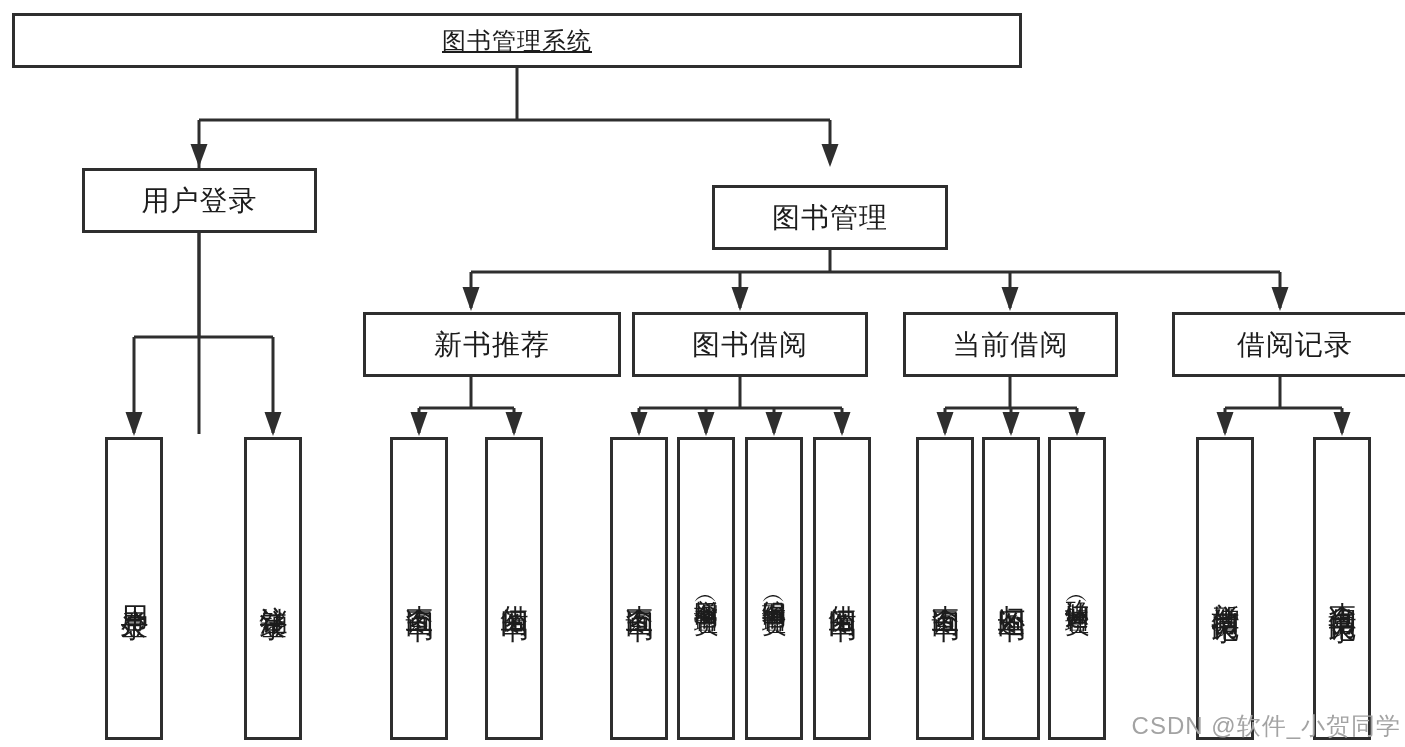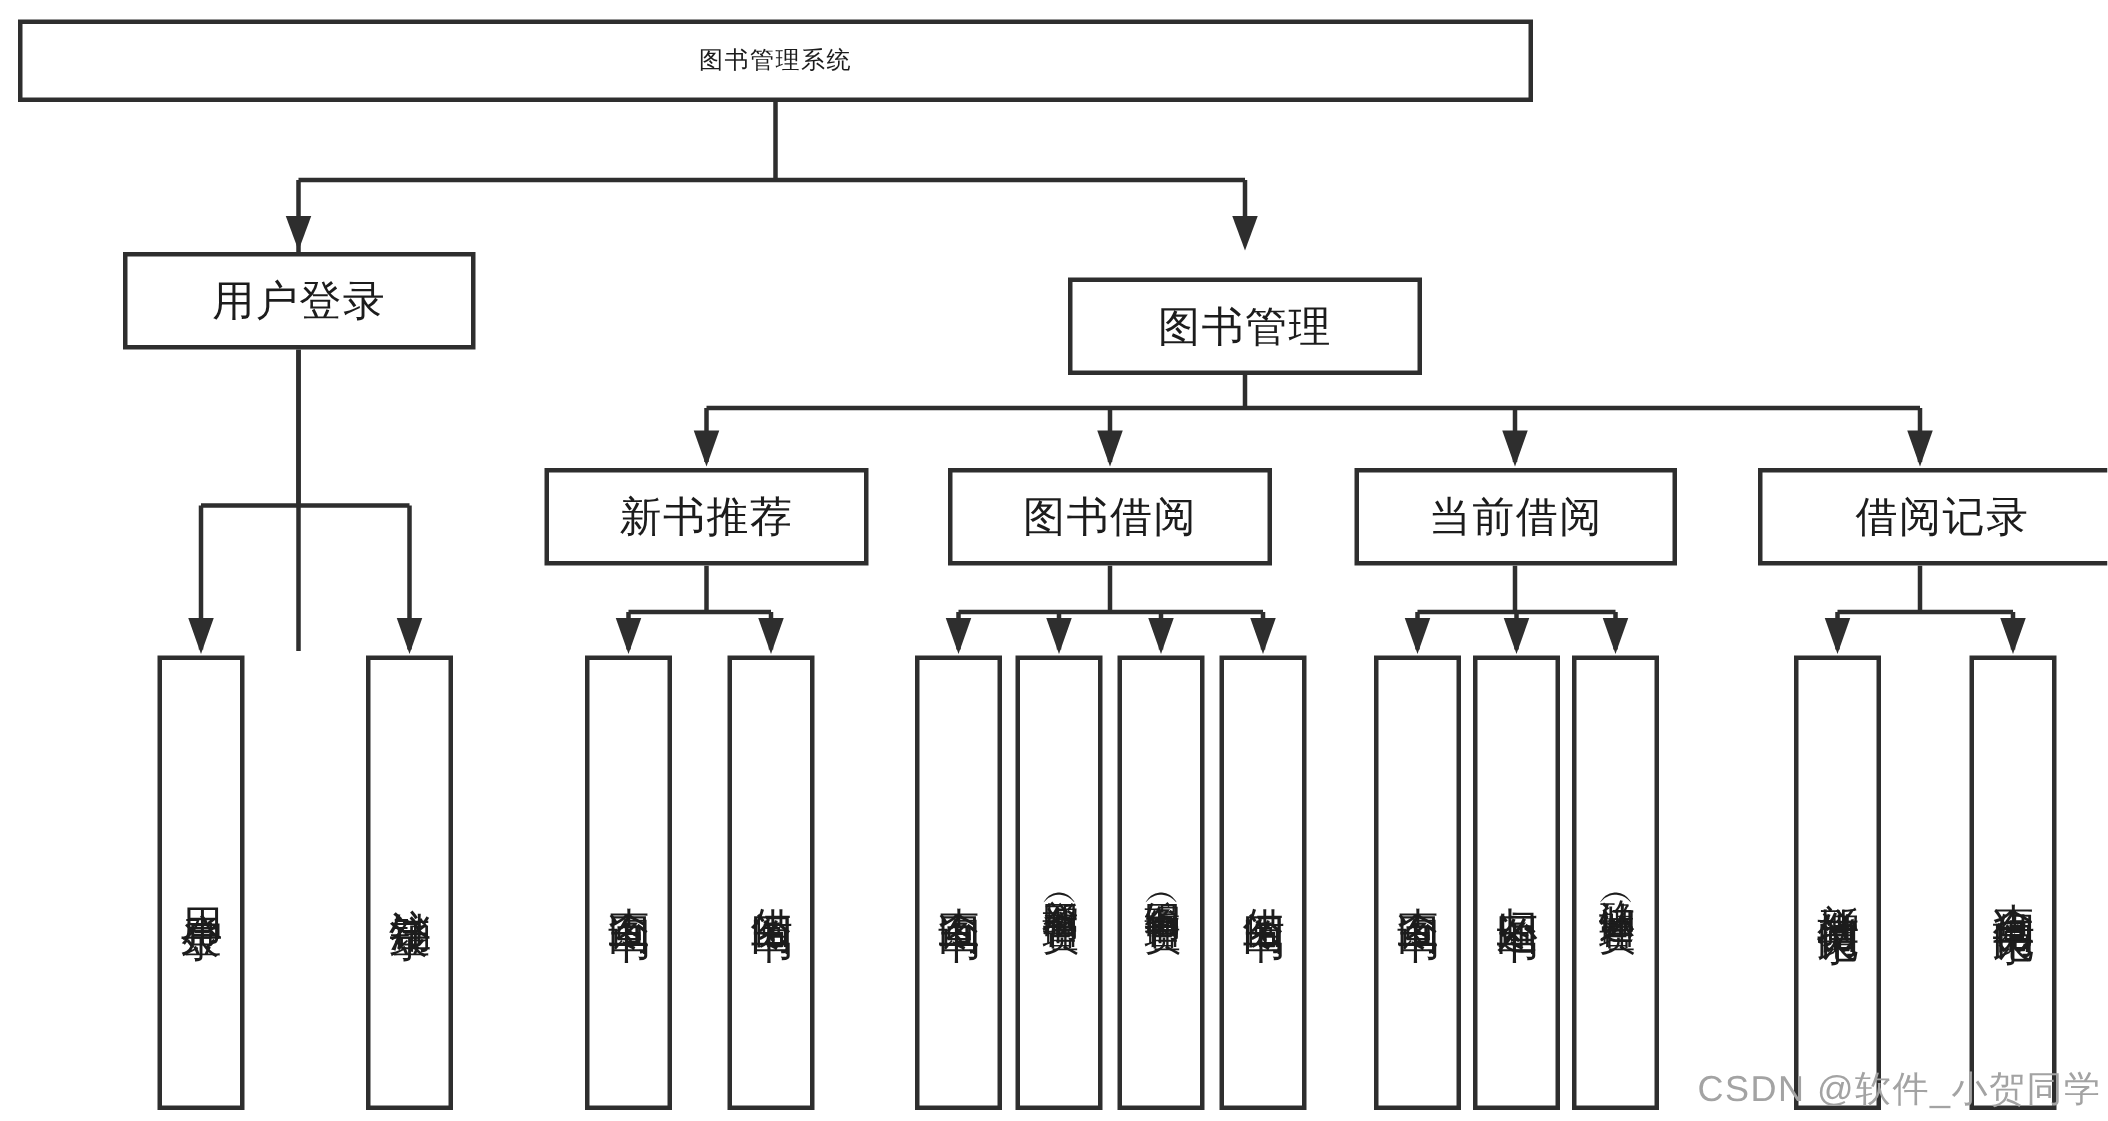--- a/index.html
+++ b/index.html
@@ -30,21 +30,21 @@
   .box {
     position:absolute;
     background:var(--box-fill,#ffffff);
     border:3px solid var(--box-border,#2e2e2e);
     display:flex;
     align-items:center;
     justify-content:center;
     text-align:center;
   }
   .root-box { left:12px; top:13px; width:1010px; height:55px; }
-  .root-box .h-label { font-size:16px; }
+  .root-box .h-label { font-size:24px;text-decoration:underline; }
   .branch { height:65px; }
   .h-label {
     font-size:28px;
     letter-spacing:1px;
     color:var(--text,#1c1c1c);
     white-space:nowrap;
   }
   .leaf { top:437px; width:58px; height:303px; }
   .v-label {
     display:block;
@@ -118,24 +118,24 @@
     <span class="h-label">图书管理系统</span>
   </div>
 
   <div class="box branch" style="left:82px; top:168px; width:235px;">
     <span class="h-label">用户登录</span>
   </div>
   <div class="box branch" style="left:712px; top:185px; width:236px;">
     <span class="h-label">图书管理</span>
   </div>
 
-  <div class="box branch" style="left:363px; top:312px; width:216px;">
+  <div class="box branch" style="left:363px; top:312px; width:258px;">
     <span class="h-label">新书推荐</span>
   </div>
-  <div class="box branch" style="left:632px; top:312px; width:216px;">
+  <div class="box branch" style="left:632px; top:312px; width:236px;">
     <span class="h-label">图书借阅</span>
   </div>
   <div class="box branch" style="left:903px; top:312px; width:215px;">
     <span class="h-label">当前借阅</span>
   </div>
   <div class="box branch" style="left:1172px; top:312px; width:246px;">
     <span class="h-label">借阅记录</span>
   </div>
 
   <div class="box leaf" style="left:105px;">

